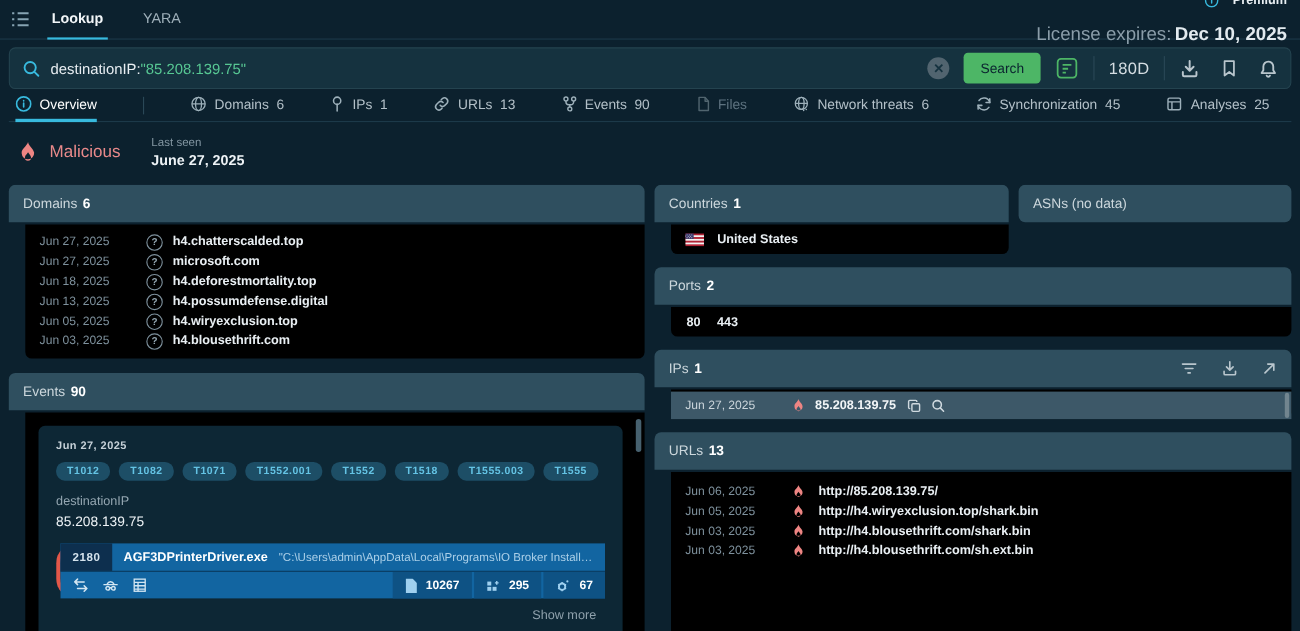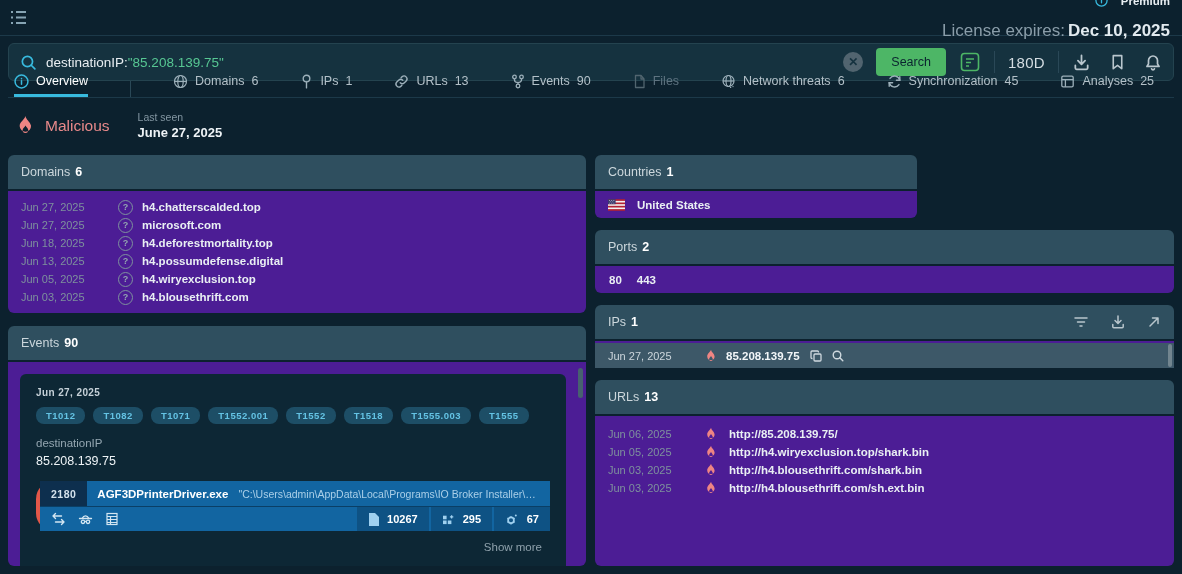--- a/index.html
+++ b/index.html
@@ -30,21 +30,21 @@
   .query .qvalue { color:#57c793; }
   .clear-btn { width:20px; height:20px; border-radius:50%; background:#51646f; color:#15323f; font-size:12px; font-weight:700; display:flex; align-items:center; justify-content:center; margin-right:13px; cursor:pointer; }
   .search-btn { background:#4db666; color:#0b2430; border:none; border-radius:4px; font-family:inherit; font-size:12.5px; font-weight:400; padding:7px 15px; cursor:pointer; }
   .doc-btn { margin-left:13px; cursor:pointer; }
   .vdiv { width:1px; height:22px; background:#2a4857; margin:0 13px; }
   .period { font-size:15px; color:#d4dde2; letter-spacing:.3px; }
   .sb-icons { display:flex; align-items:center; gap:18px; color:#b9c6cd; }
   .sb-icons .ic { cursor:pointer; }
 
   
-  .navtabs { display:flex; align-items:flex-end; height:16px; margin:1px 8px 0; padding:0 6px; border-bottom:1px solid #1c3949; gap:42px; }
+  .navtabs { display:flex; align-items:center; height:29px; margin:1px 8px 0; padding:0 6px; border-bottom:1px solid #1c3949; gap:42px; }
   .ntab { display:flex; align-items:center; gap:7px; height:29px; font-size:12.5px; color:#b3c0c8; border-bottom:3px solid transparent; cursor:pointer; white-space:nowrap; }
   .ntab svg { color:#9db0ba; }
   .ntab.active { color:#ffffff; border-bottom-color:#38bade; }
   .ntab.active svg { color:#38bade; }
   .ntab.disabled { color:#5e7380; cursor:default; }
   .ntab.disabled svg { color:#51656f; }
   .ntab-div { width:1px; height:16px; background:#2a4857; }
 
   
   .verdict { display:flex; align-items:center; padding:13px 16px 15px; }
@@ -55,21 +55,21 @@
 
   
   .content { display:flex; gap:9px; padding:0 8px; height:411px; overflow:hidden; }
   .col-left { width:578px; display:flex; flex-direction:column; gap:13px; }
   .col-right { flex:1; display:flex; flex-direction:column; gap:12px; }
 
   .panel { display:flex; flex-direction:column; gap:2px; border-radius:6px; }
   .panel-header { background:#2f4f5f; border-radius:6px 6px 0 0; height:34px; flex-shrink:0; display:flex; align-items:center; padding:0 13px; font-size:12.5px; color:#ccd7dc; }
   .panel-header b { color:#fff; margin-left:5px; }
   .panel-header.solo { border-radius:6px; }
-  .panel-body { background:#4c1d95; border-radius:0 0 6px 6px; flex:1; min-height:0; }
+  .panel-body { background:#000000; border-radius:0 0 6px 6px; flex:1; min-height:0;margin-left:15px; }
 
   .list-rows { padding:7px 0; }
   .lrow { display:flex; align-items:center; height:18px; padding:0 13px; cursor:pointer; }
   .lrow-date { width:97px; flex-shrink:0; font-size:11px; color:#7e919d; }
   .lrow-ic { width:24px; flex-shrink:0; display:flex; }
   .lrow-name { font-size:11.5px; font-weight:700; color:#e9eff3; white-space:nowrap; }
   .q-ic { width:15px; height:15px; border:1.2px solid #7e919d; border-radius:50%; color:#93a5b0; font-size:9px; font-weight:700; display:flex; align-items:center; justify-content:center; }
 
   
   .events-panel { flex:1; min-height:0; }
@@ -114,20 +114,28 @@
 </style>
 </head>
 <body>
 
 <div class="topbar">
   <span class="menu-btn">
     <svg width="17" height="15" viewBox="0 0 17 15" fill="none" stroke="currentColor" stroke-width="1.8">
       <path d="M1 2h2M6 2h10M1 7.5h2M6 7.5h10M1 13h2M6 13h10"></path>
     </svg>
   </span>
+  <div class="topbar-tabs">
+    <div class="top-tab active">
+        <span>Lookup</span>
+      </div>
+    <div class="top-tab">
+        <span>YARA</span>
+      </div>
+  </div>
   <div class="topbar-right">
     <div class="premium-row">
       <svg width="13" height="13" viewBox="0 0 14 14" fill="none" stroke="#38bade" stroke-width="1.4">
         <circle cx="7" cy="7" r="6"></circle>
           <path d="M7 6.2v3.3M7 4.2v.2" stroke-linecap="round"></path>
       </svg>
       <span>Premium</span>
     </div>
     <div class="license-row">
       <span>License expires:</span><b>Dec 10, 2025</b>
@@ -423,20 +431,25 @@
                 <circle cx="5.4" cy="3" r=".5" fill="#fff"></circle>
               <circle cx="1.8" cy="4.4" r=".5" fill="#fff"></circle>
                 <circle cx="4.2" cy="4.4" r=".5" fill="#fff"></circle>
                 <circle cx="6.6" cy="4.4" r=".5" fill="#fff"></circle>
             </svg>
             <span class="country-name">United States</span>
           </div>
         </div>
       </div>
 
+      <div class="panel asns-panel">
+        <div class="panel-header solo">
+          <span>ASNs (no data)</span>
+        </div>
+      </div>
     </div>
 
     <div class="panel ports-panel">
       <div class="panel-header">
         <span>Ports</span>
           <b>2</b>
       </div>
       <div class="panel-body">
         <div class="ports-vals">
           <span>80</span>

